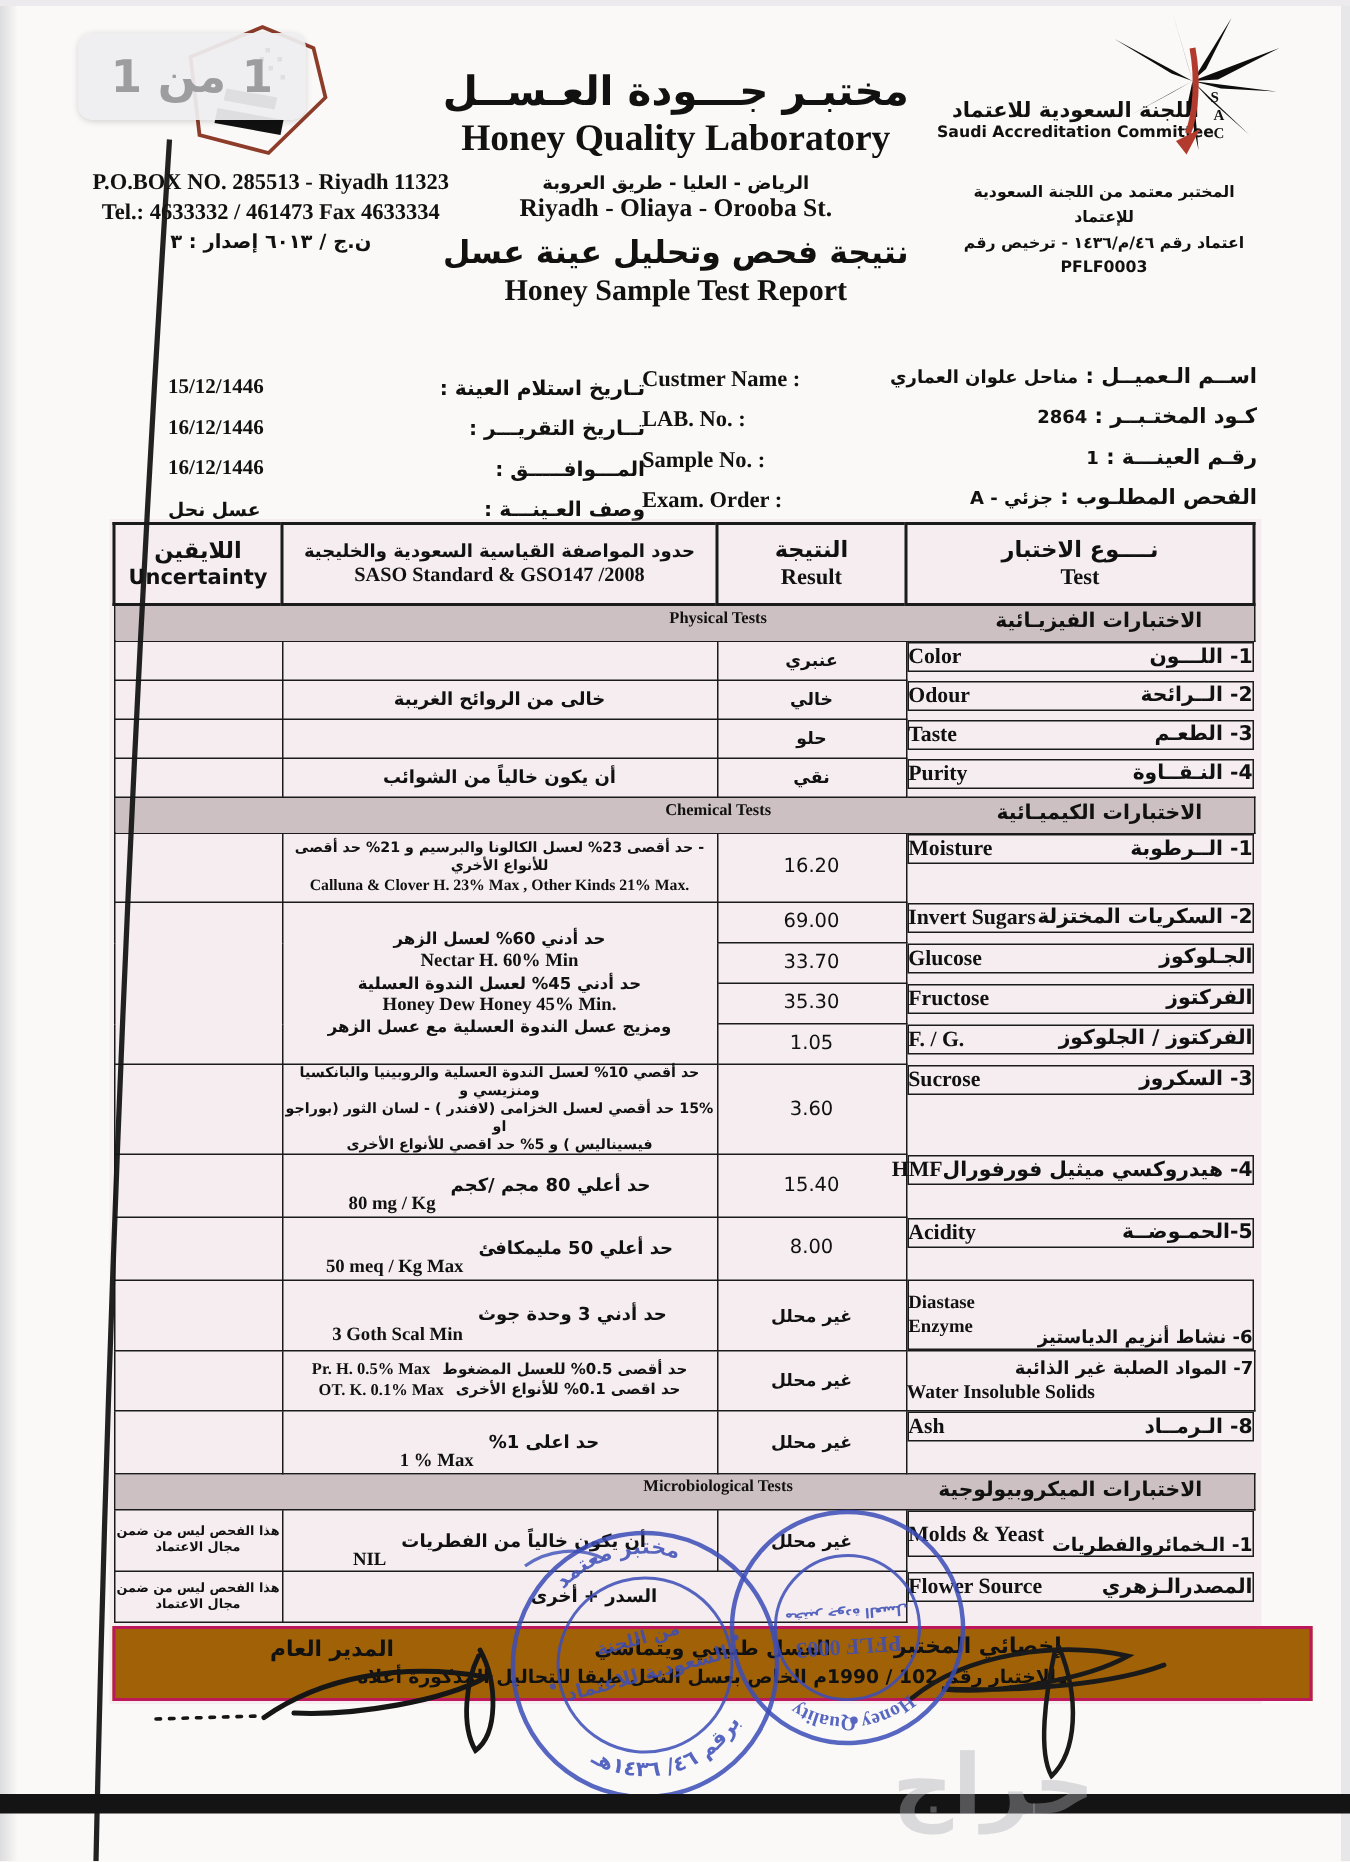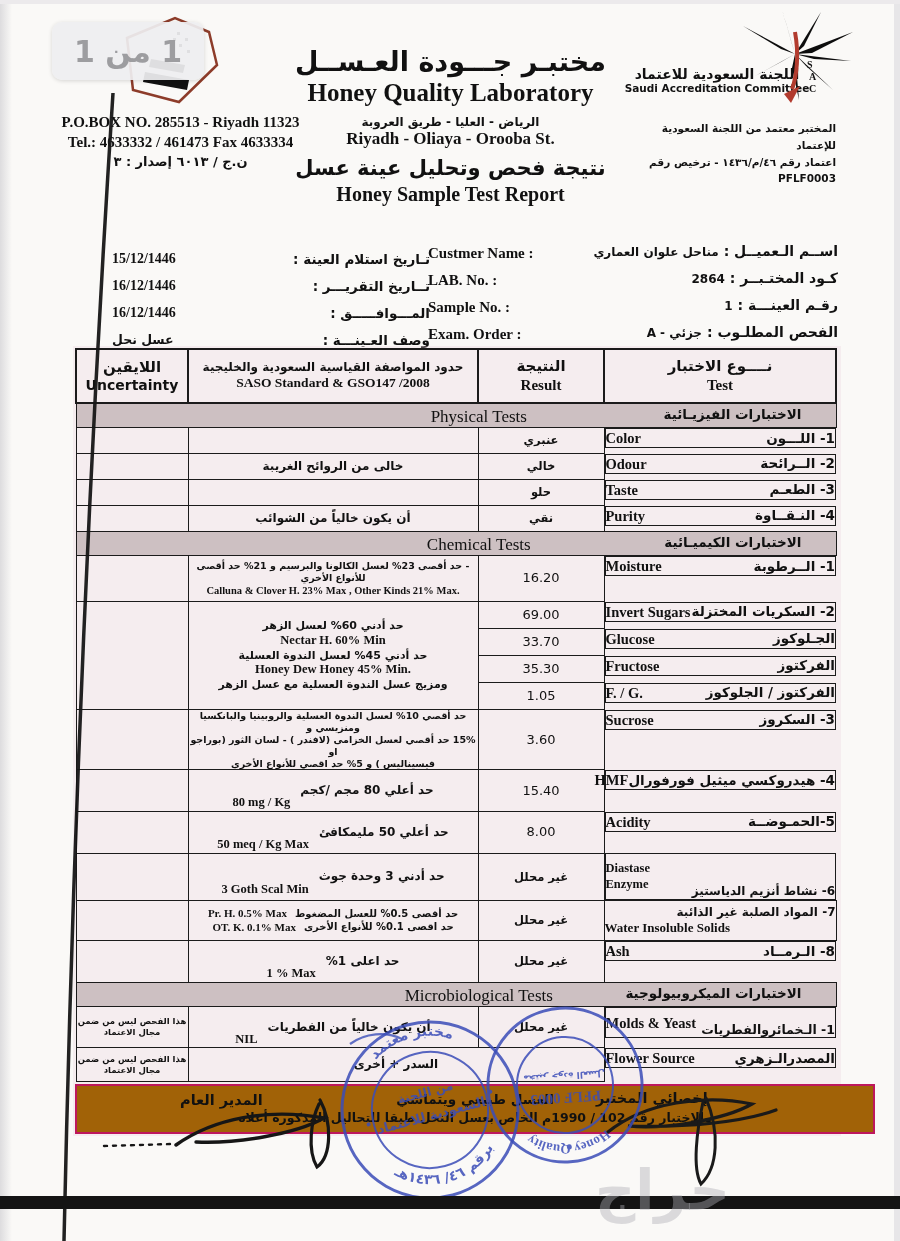--- a/index.html
+++ b/index.html
@@ -22,21 +22,21 @@
   .c-ar-title{font-size:27px;font-weight:bold;direction:rtl;letter-spacing:1px;}
   .c-en-title{font-family:"Liberation Serif",serif;font-size:25px;font-weight:bold;margin-top:2px;}
   .c-ar-addr{font-size:12px;font-weight:bold;direction:rtl;margin-top:8px;}
   .c-en-addr{font-family:"Liberation Serif",serif;font-size:17px;font-weight:bold;}
   .c-ar-report{font-size:21px;font-weight:bold;direction:rtl;margin-top:7px;}
   .c-en-report{font-family:"Liberation Serif",serif;font-size:20px;font-weight:bold;margin-top:3px;}
   .sacwrap{position:absolute;left:725px;top:4px;z-index:2;}
   .sactext{position:absolute;left:624px;top:66px;width:186px;text-align:center;}
   .sactext .ar{font-size:14px;font-weight:bold;direction:rtl;}
   .sactext .en{font-size:10.5px;font-weight:bold;}
-  .accred{position:absolute;left:636px;top:120px;width:200px;
+  .accred{position:absolute;left:636px;top:120px;width:200px;text-align:center;
           font-size:10.5px;font-weight:bold;direction:rtl;line-height:1.6;}
 
   
   .info{position:absolute;left:0;top:243px;width:900px;height:100px;}
   .info-right{position:absolute;right:62px;top:0;width:285px;direction:rtl;}
   .info-right .line{height:27px;font-size:14px;font-weight:bold;white-space:nowrap;}
   .info-right .val{font-size:12px;font-weight:bold;}
   .info-mid{position:absolute;left:428px;top:2px;width:140px;font-family:"Liberation Serif",serif;
             font-weight:bold;font-size:15px;}
   .info-mid .line{height:27px;}
@@ -51,21 +51,21 @@
   .tbl td{border:1.6px solid #1b1b1b;vertical-align:middle;padding:0;line-height:1.25;}
   .hcell{text-align:center;font-weight:bold;}
   .hcell .ar{display:block;font-size:15px;}
   .hcell .en{display:block;font-family:"Liberation Serif",serif;font-size:15px;}
   .hcell .ar-sm{display:block;font-size:12px;}
   .hcell .en-sm{display:block;font-family:"Liberation Serif",serif;font-size:13.5px;}
   tr.h-hdr td{height:52px;border-width:2px;}
   tr.h-band td{height:23px;background:#cdc0c2;position:relative;}
   .band-ar{position:absolute;right:34px;top:2px;font-size:13.5px;font-weight:bold;}
   .band-en{position:absolute;left:53%;top:2px;transform:translateX(-50%);
-           font-family:"Liberation Serif",serif;font-size:17px;font-weight:normal;direction:ltr;}
+           font-family:"Liberation Serif",serif;font-size:11px;font-weight:bold;direction:ltr;}
   .cell-test{display:flex;justify-content:space-between;align-items:center;padding:0 8px 0 34px;}
   .cell-test .ar{font-size:13.5px;font-weight:bold;white-space:nowrap;}
   .cell-test .en{font-family:"Liberation Serif",serif;font-size:14.5px;font-weight:bold;direction:ltr;}
   .cell-test2{padding:2px 8px;}
   .cell-test2 .ar{display:block;text-align:right;font-size:12px;font-weight:bold;}
   .cell-test2 .en{display:block;text-align:left;font-family:"Liberation Serif",serif;font-size:13px;font-weight:bold;direction:ltr;}
   .res{text-align:center;font-size:13px;direction:ltr;}
   .res-ar{text-align:center;font-size:11.5px;font-weight:bold;}
   .std{text-align:center;font-size:12px;font-weight:bold;}
   .std-mix{display:flex;justify-content:center;align-items:center;gap:10px;}

